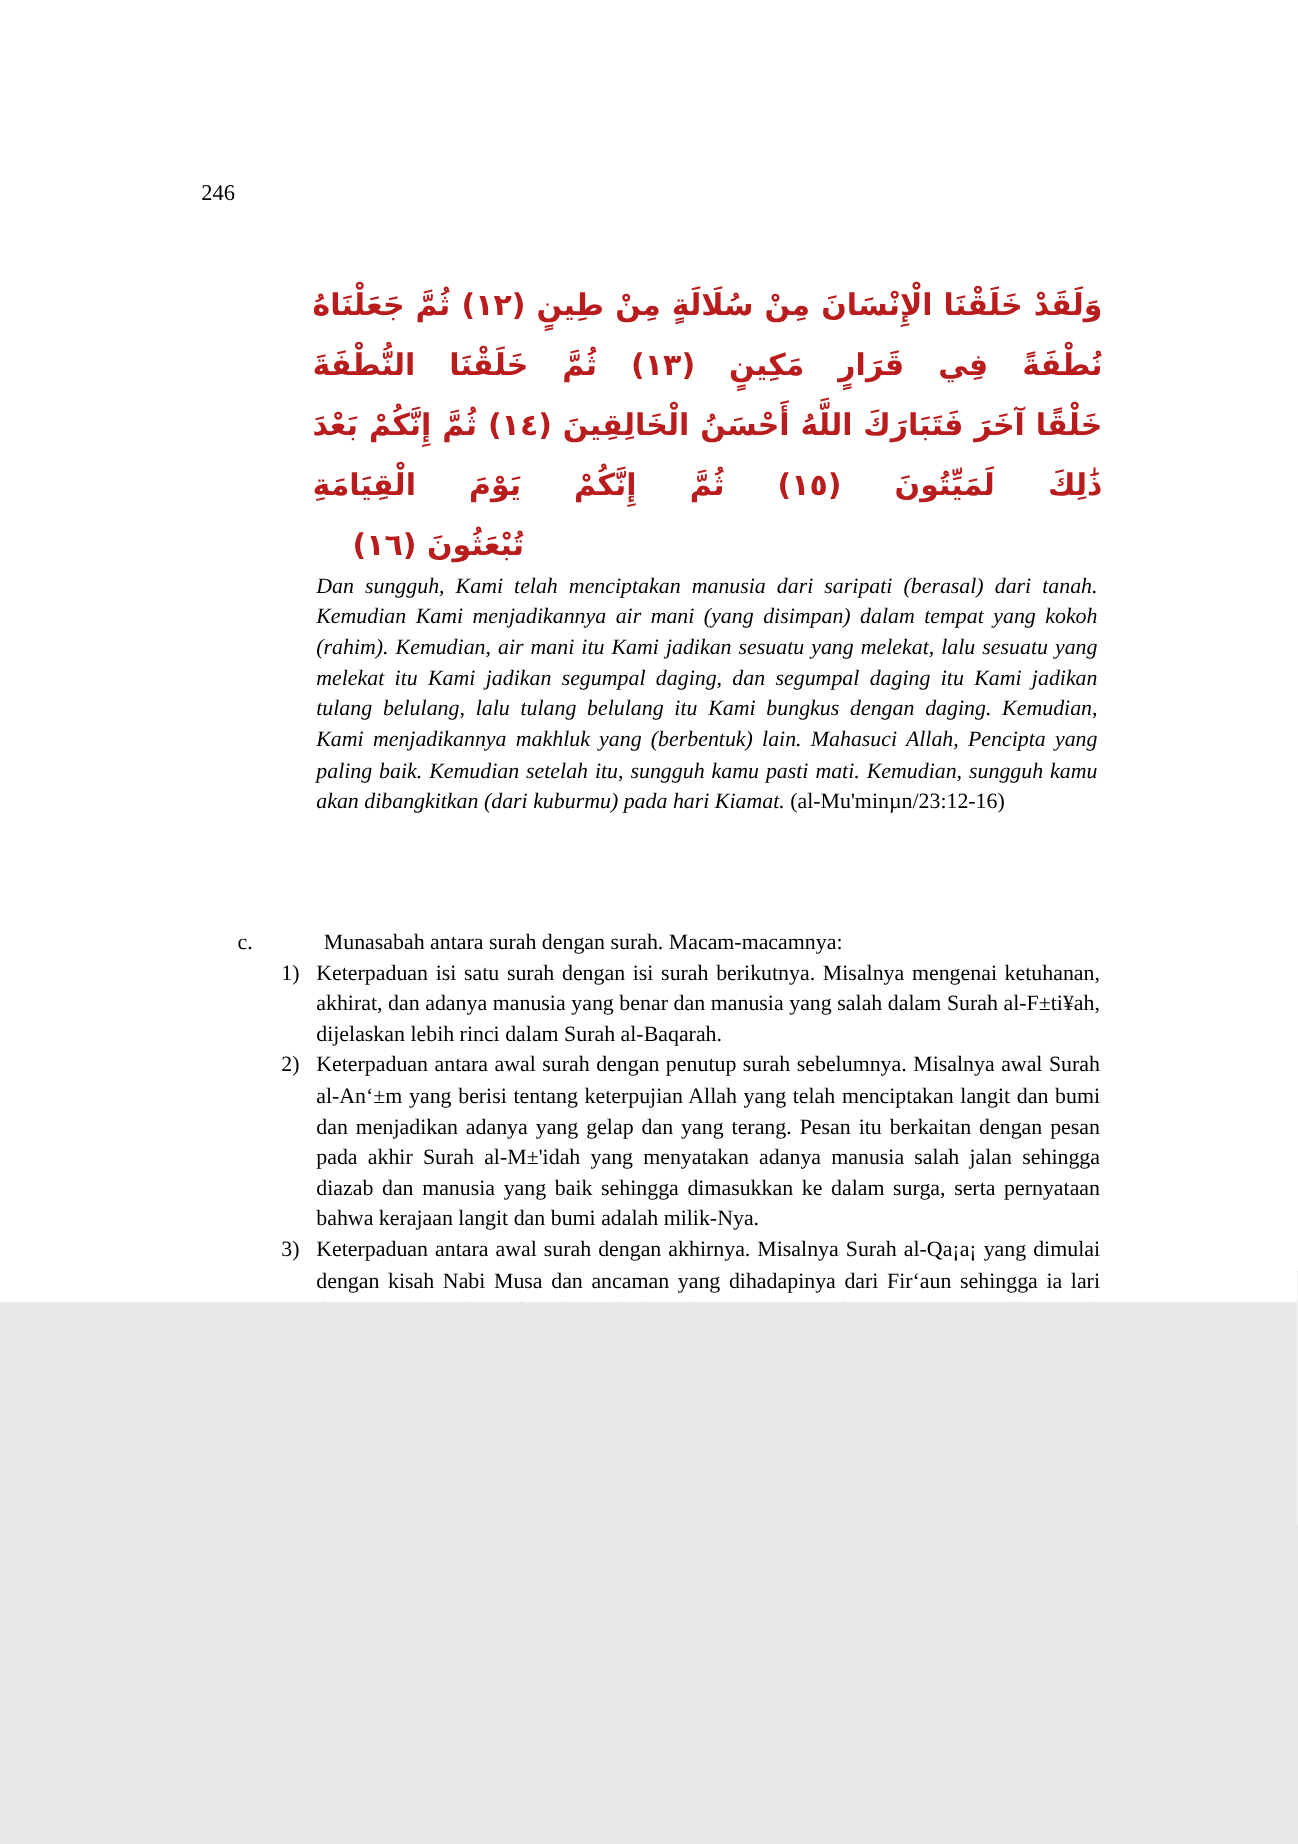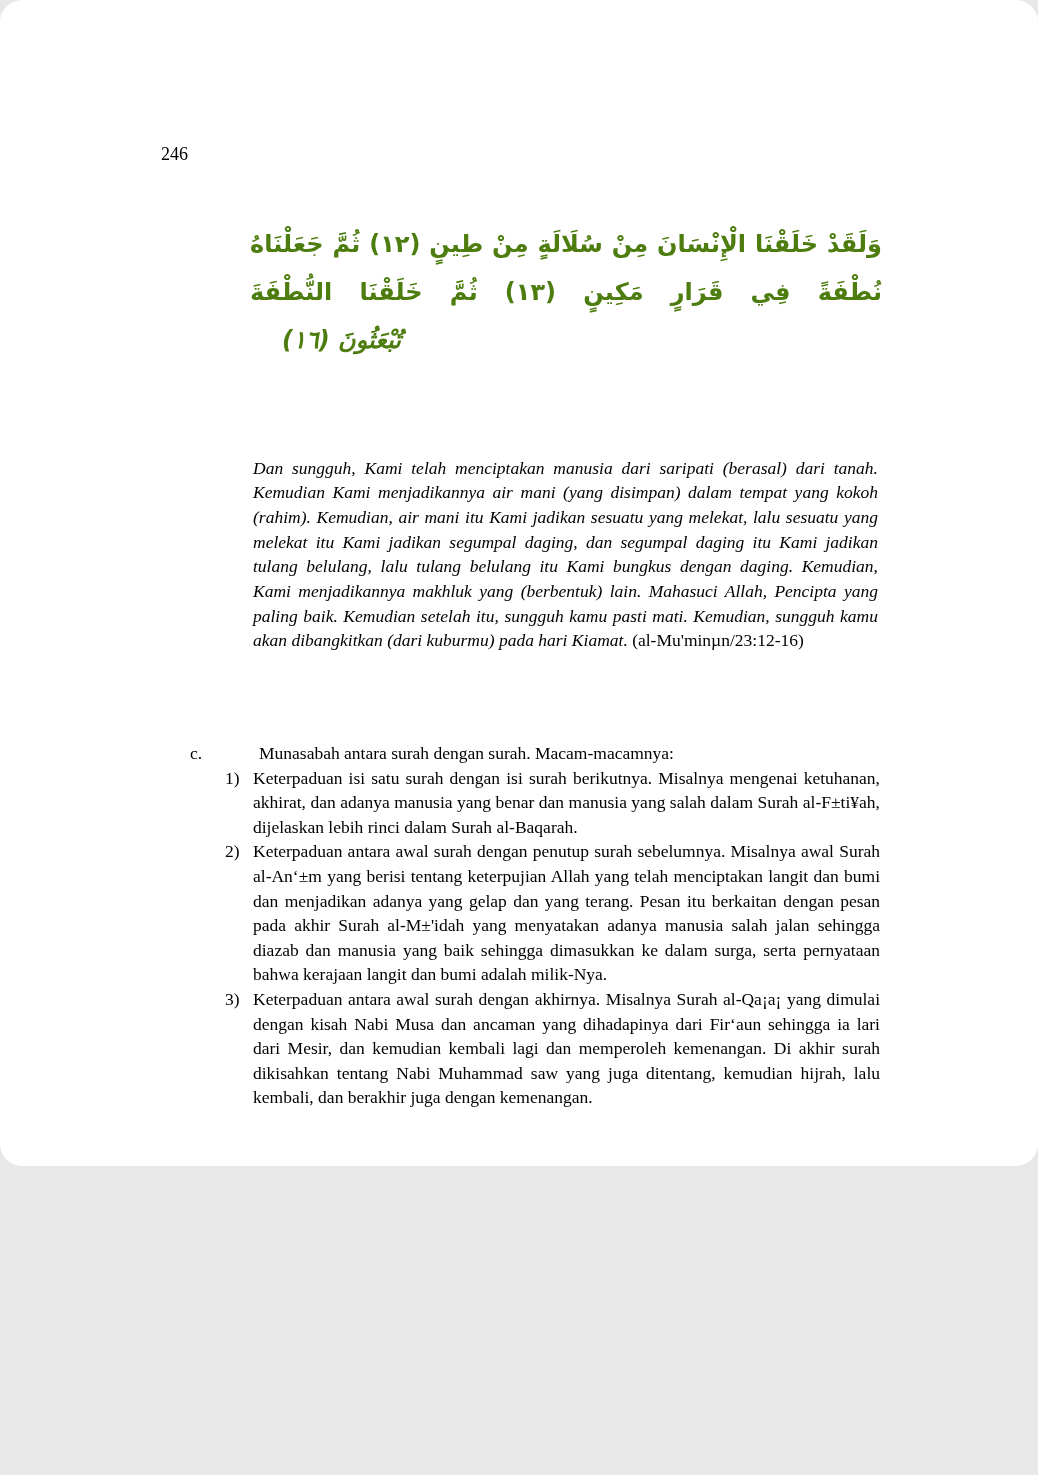--- a/index.html
+++ b/index.html
@@ -3,57 +3,55 @@
 <meta charset="utf-8">
 <style>
   html, body {
     margin: 0;
     padding: 0;
     background: #e8e8e8;
   }
   .page {
     position: relative;
     width: 1038px;
-    height: 1166px;
+    height: 1042px;
     margin: 0 auto;
     background: #ffffff;
     color: #000000;
     font-family: "Liberation Serif", serif;
     overflow: hidden;
-    border-radius: 22px;
   }
   .page-number {
     position: absolute;
     left: 161px;
     top: 144px;
     font-size: 18px;
   }
   
   .arabic-block {
     position: absolute;
     left: 250px;
     top: 220px;
     width: 632px;
     direction: rtl;
     font-family: "DejaVu Sans", sans-serif;
     font-weight: bold;
     font-size: 24px;
     line-height: 48px;
-    color: #4d7c0f;
+    color: #b91c1c;
   }
   .arabic-line {
     text-align: justify;
     text-align-last: justify;
     white-space: normal;
   }
   .arabic-line.last-line {
     text-align: right;
     text-align-last: left;
     padding-left: 32px;
-    font-style: italic;
   }
   
   .translation {
     position: absolute;
     left: 253px;
     top: 438px;
     width: 625px;
     font-size: 17.5px;
     line-height: 24.7px;
     text-align: justify;
@@ -97,20 +95,21 @@
 </style>
 </head>
 <body>
 
 <div class="page">
 
   <div class="page-number">246</div>
 
   <div class="arabic-block">
     <div class="arabic-line">وَلَقَدْ خَلَقْنَا الْإِنْسَانَ مِنْ سُلَالَةٍ مِنْ طِينٍ (١٢) ثُمَّ جَعَلْنَاهُ نُطْفَةً فِي قَرَارٍ مَكِينٍ (١٣) ثُمَّ خَلَقْنَا النُّطْفَةَ</div>
+    <div class="arabic-line">خَلْقًا آخَرَ فَتَبَارَكَ اللَّهُ أَحْسَنُ الْخَالِقِينَ (١٤) ثُمَّ إِنَّكُمْ بَعْدَ ذَٰلِكَ لَمَيِّتُونَ (١٥) ثُمَّ إِنَّكُمْ يَوْمَ الْقِيَامَةِ</div>
     <div class="arabic-line last-line">تُبْعَثُونَ (١٦)</div>
   </div>
 
   <p class="translation"><span class="italic">Dan sungguh, Kami telah menciptakan manusia dari saripati (berasal) dari tanah. Kemudian Kami menjadikannya air mani (yang disimpan) dalam tempat yang kokoh (rahim). Kemudian, air mani itu Kami jadikan sesuatu yang melekat, lalu sesuatu yang melekat itu Kami jadikan segumpal daging, dan segumpal daging itu Kami jadikan tulang belulang, lalu tulang belulang itu Kami bungkus dengan daging. Kemudian, Kami menjadikannya makhluk yang (berbentuk) lain. Mahasuci Allah, Pencipta yang paling baik. Kemudian setelah itu, sungguh kamu pasti mati. Kemudian, sungguh kamu akan dibangkitkan (dari kuburmu) pada hari Kiamat.</span> <span class="reference">(al-Mu'minµn/23:12-16)</span></p>
 
   <div class="section">
 
     <div class="section-header">
       <span class="section-label">c.</span>
       <span class="section-title">Munasabah antara surah dengan surah. Macam-macamnya:</span>

